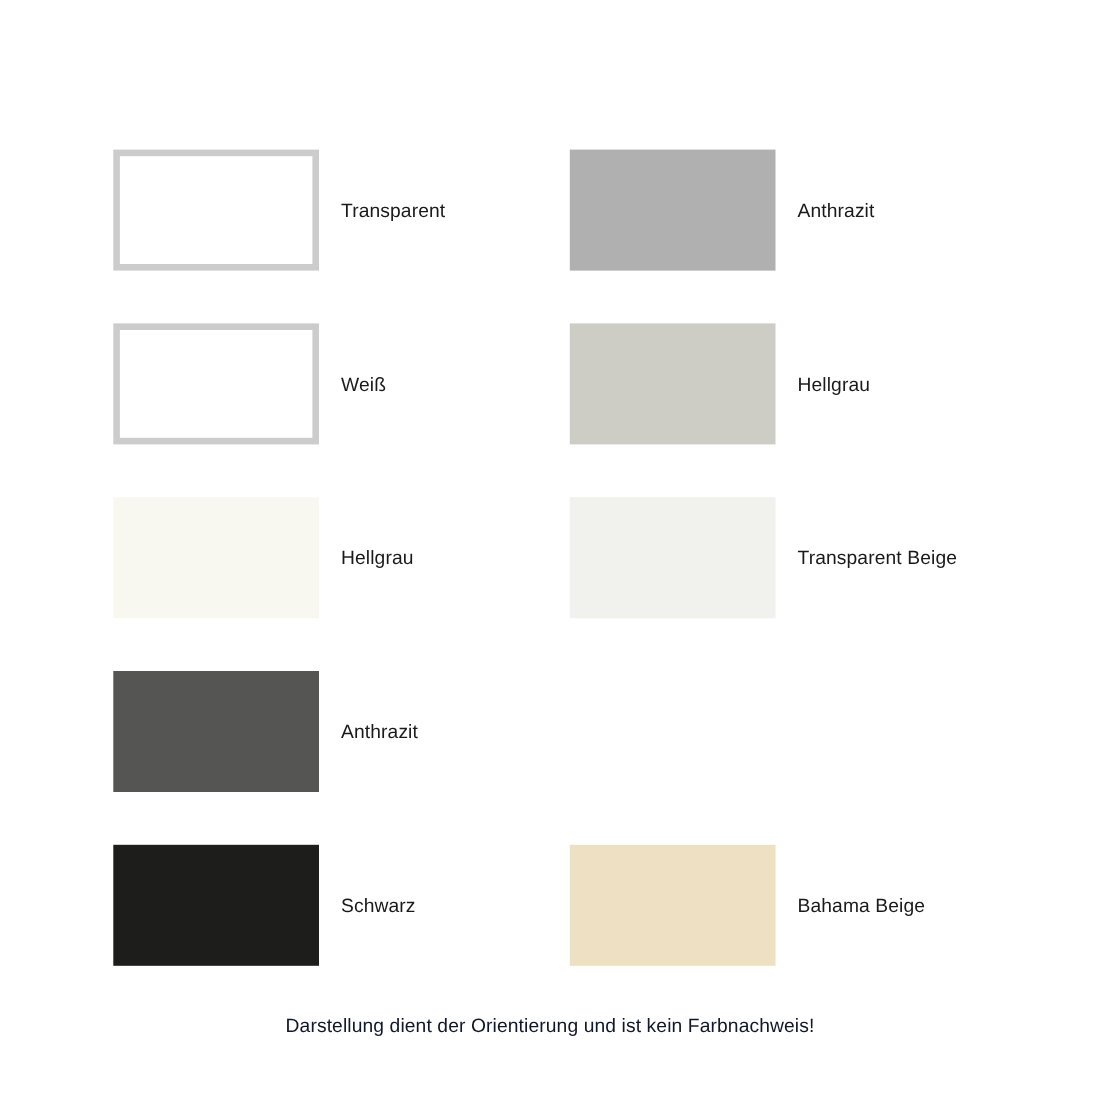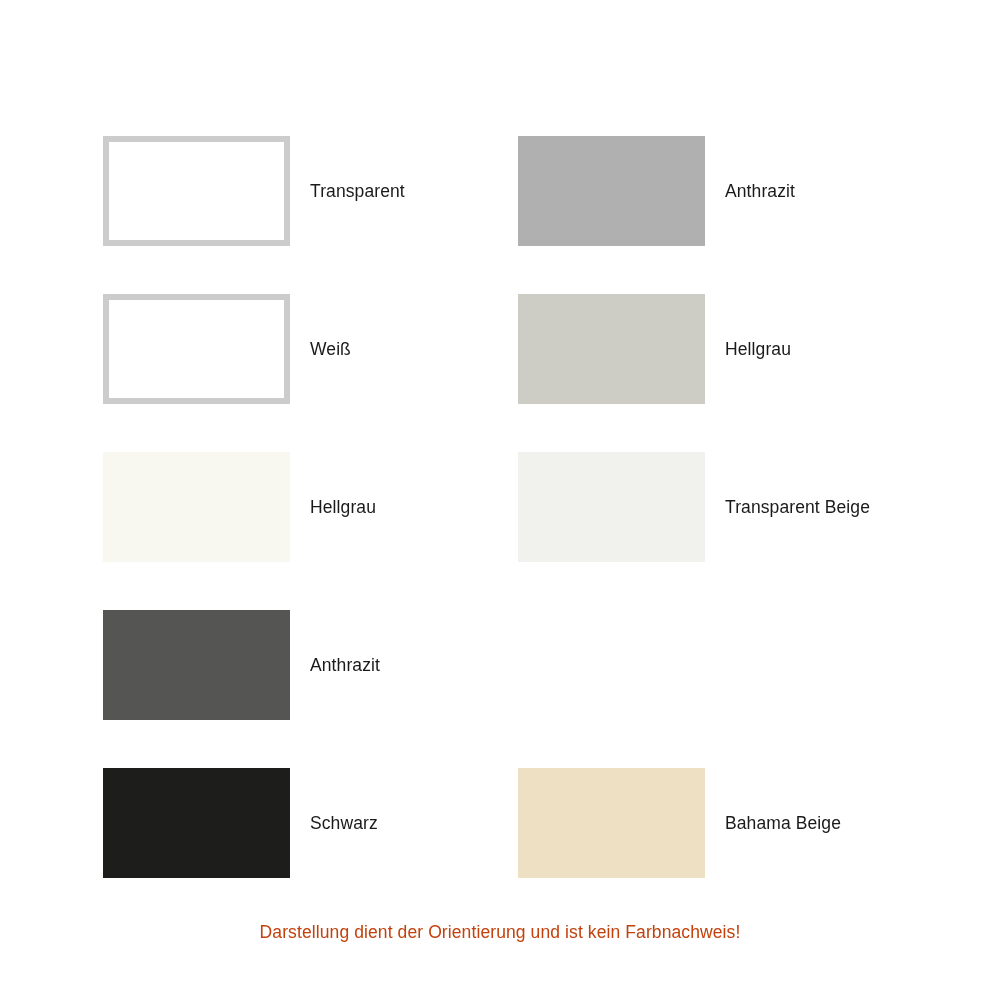--- a/index.html
+++ b/index.html
@@ -69,21 +69,21 @@
   }
 
   
   .disclaimer {
     position: absolute;
     left: 0;
     top: 922px;
     width: 1000px;
     text-align: center;
     font-size: 17.5px;
-    color: #c2410c;
+    color: #0f172a;
     letter-spacing: 0.1px;
   }
 </style>
 </head>
 <body>
 
 <div id="legend-board">
 
   <div class="swatch-grid">
 

